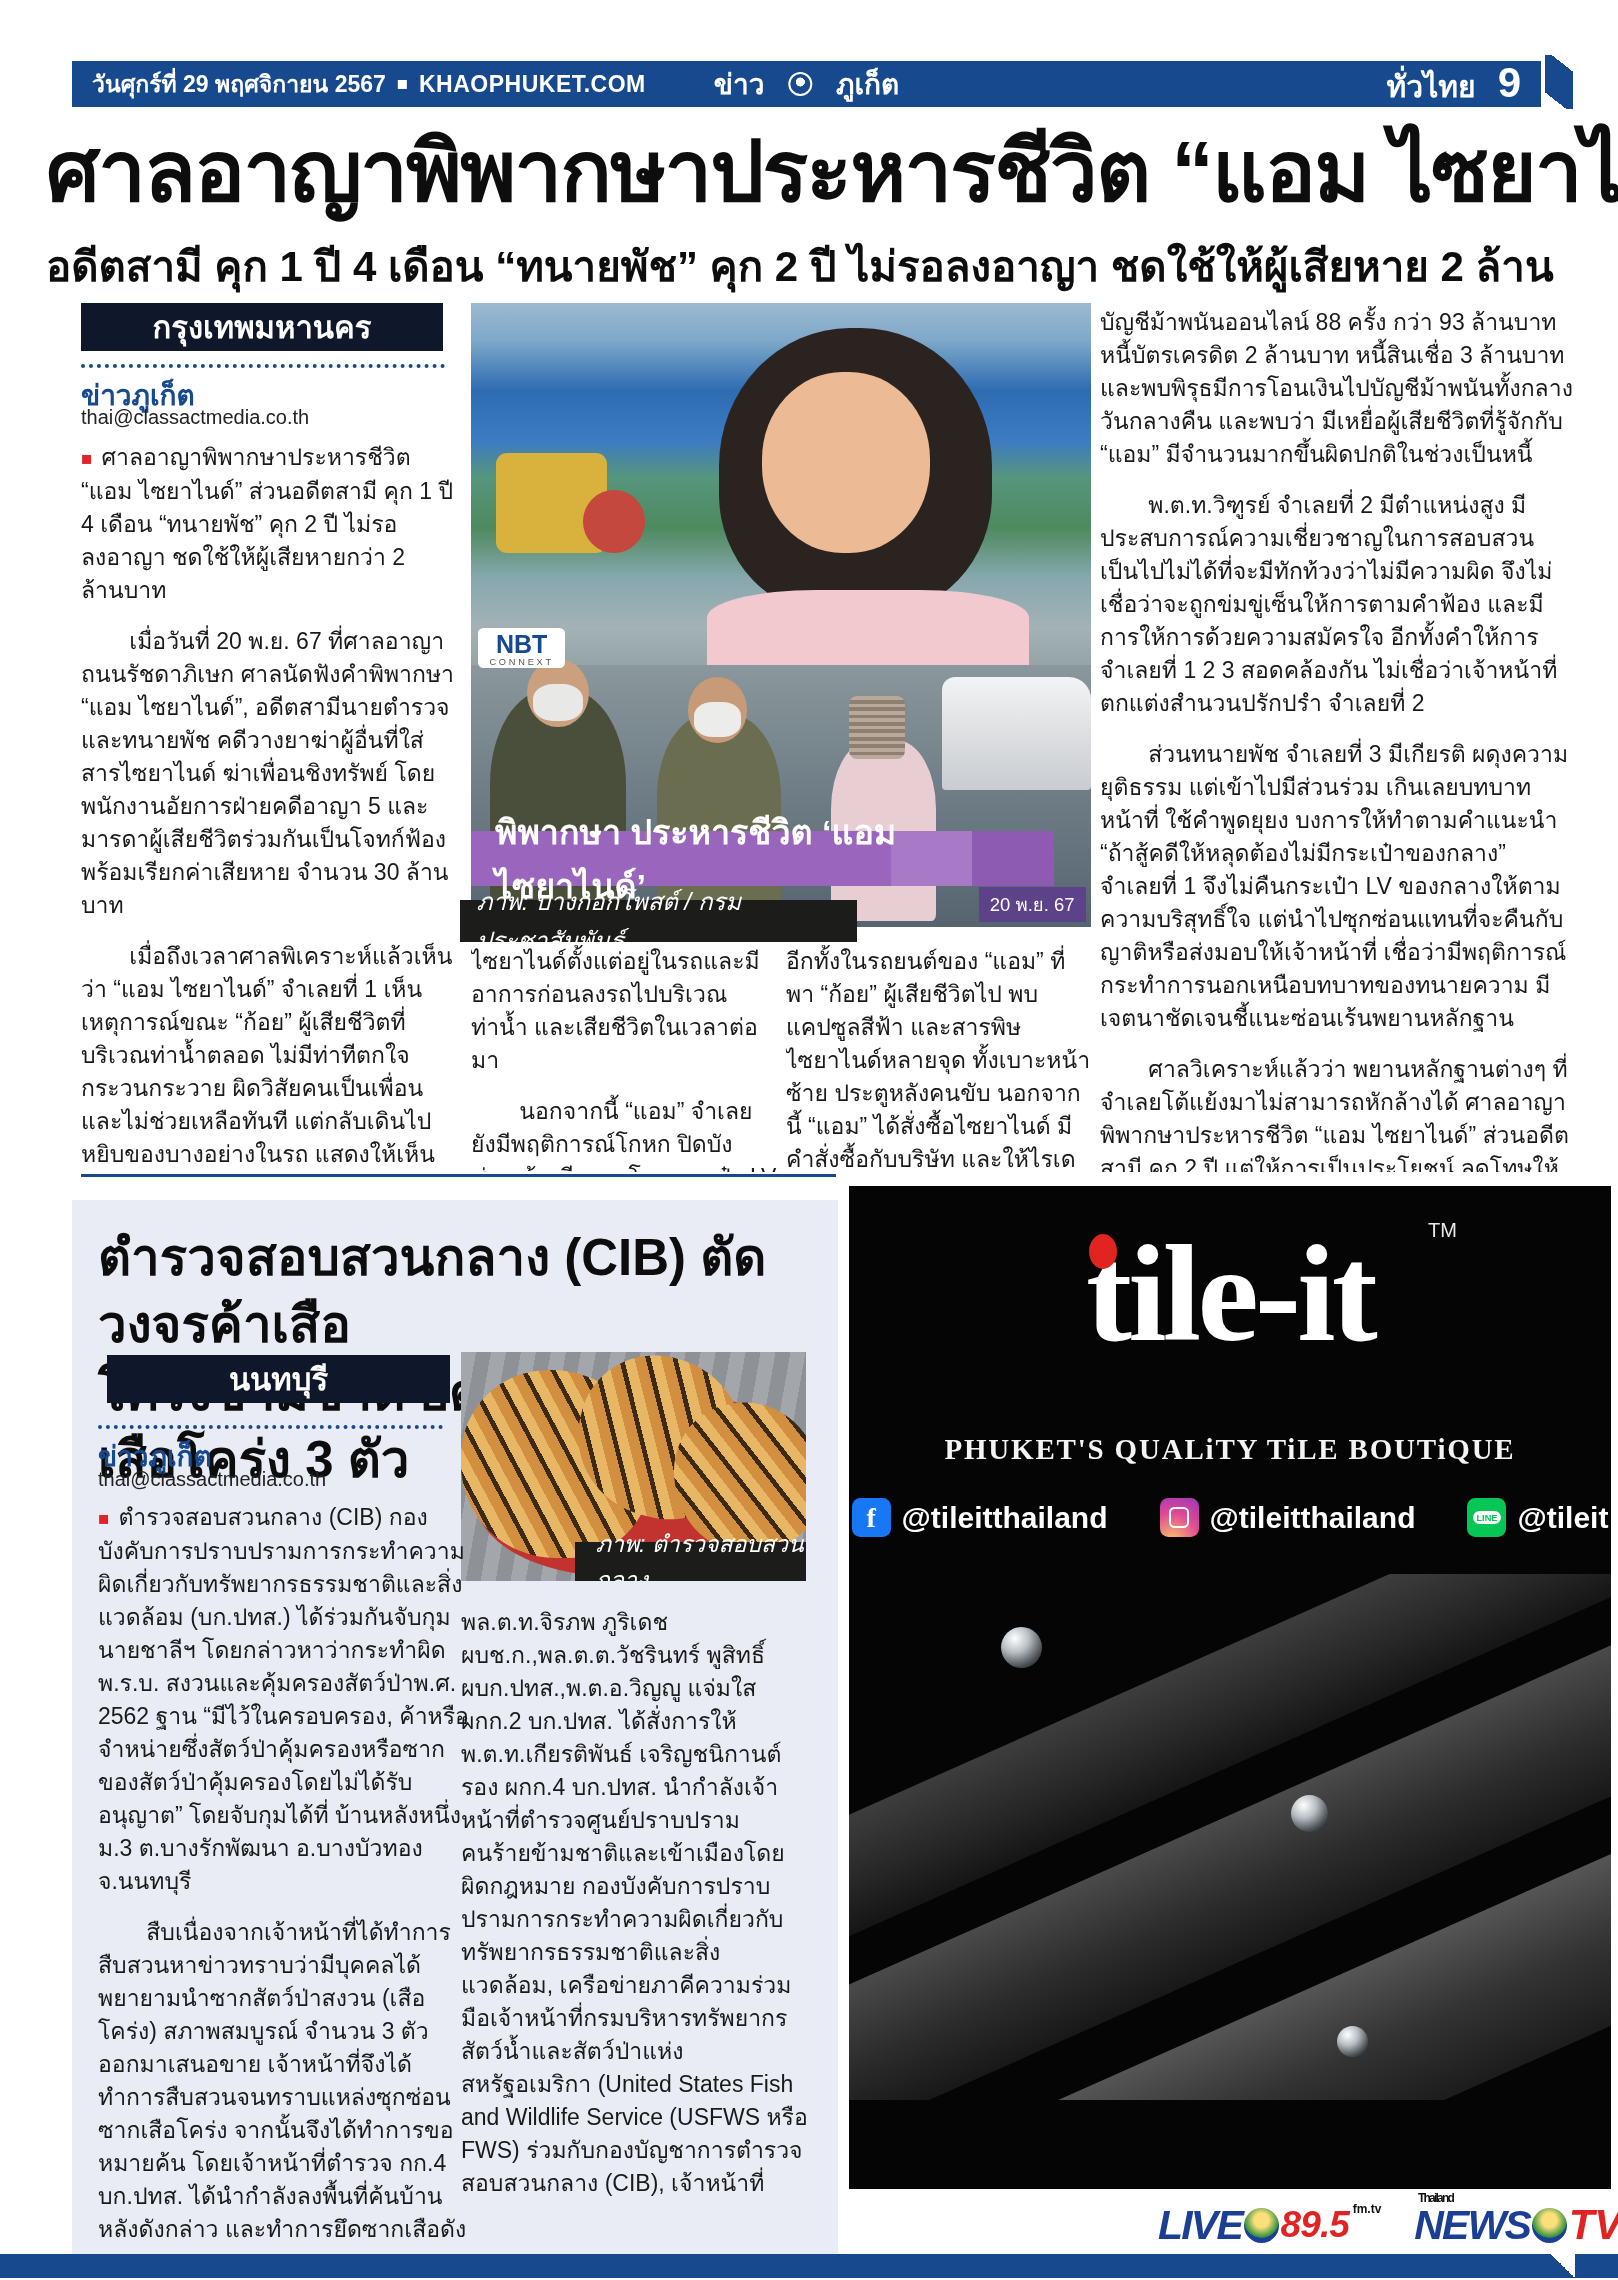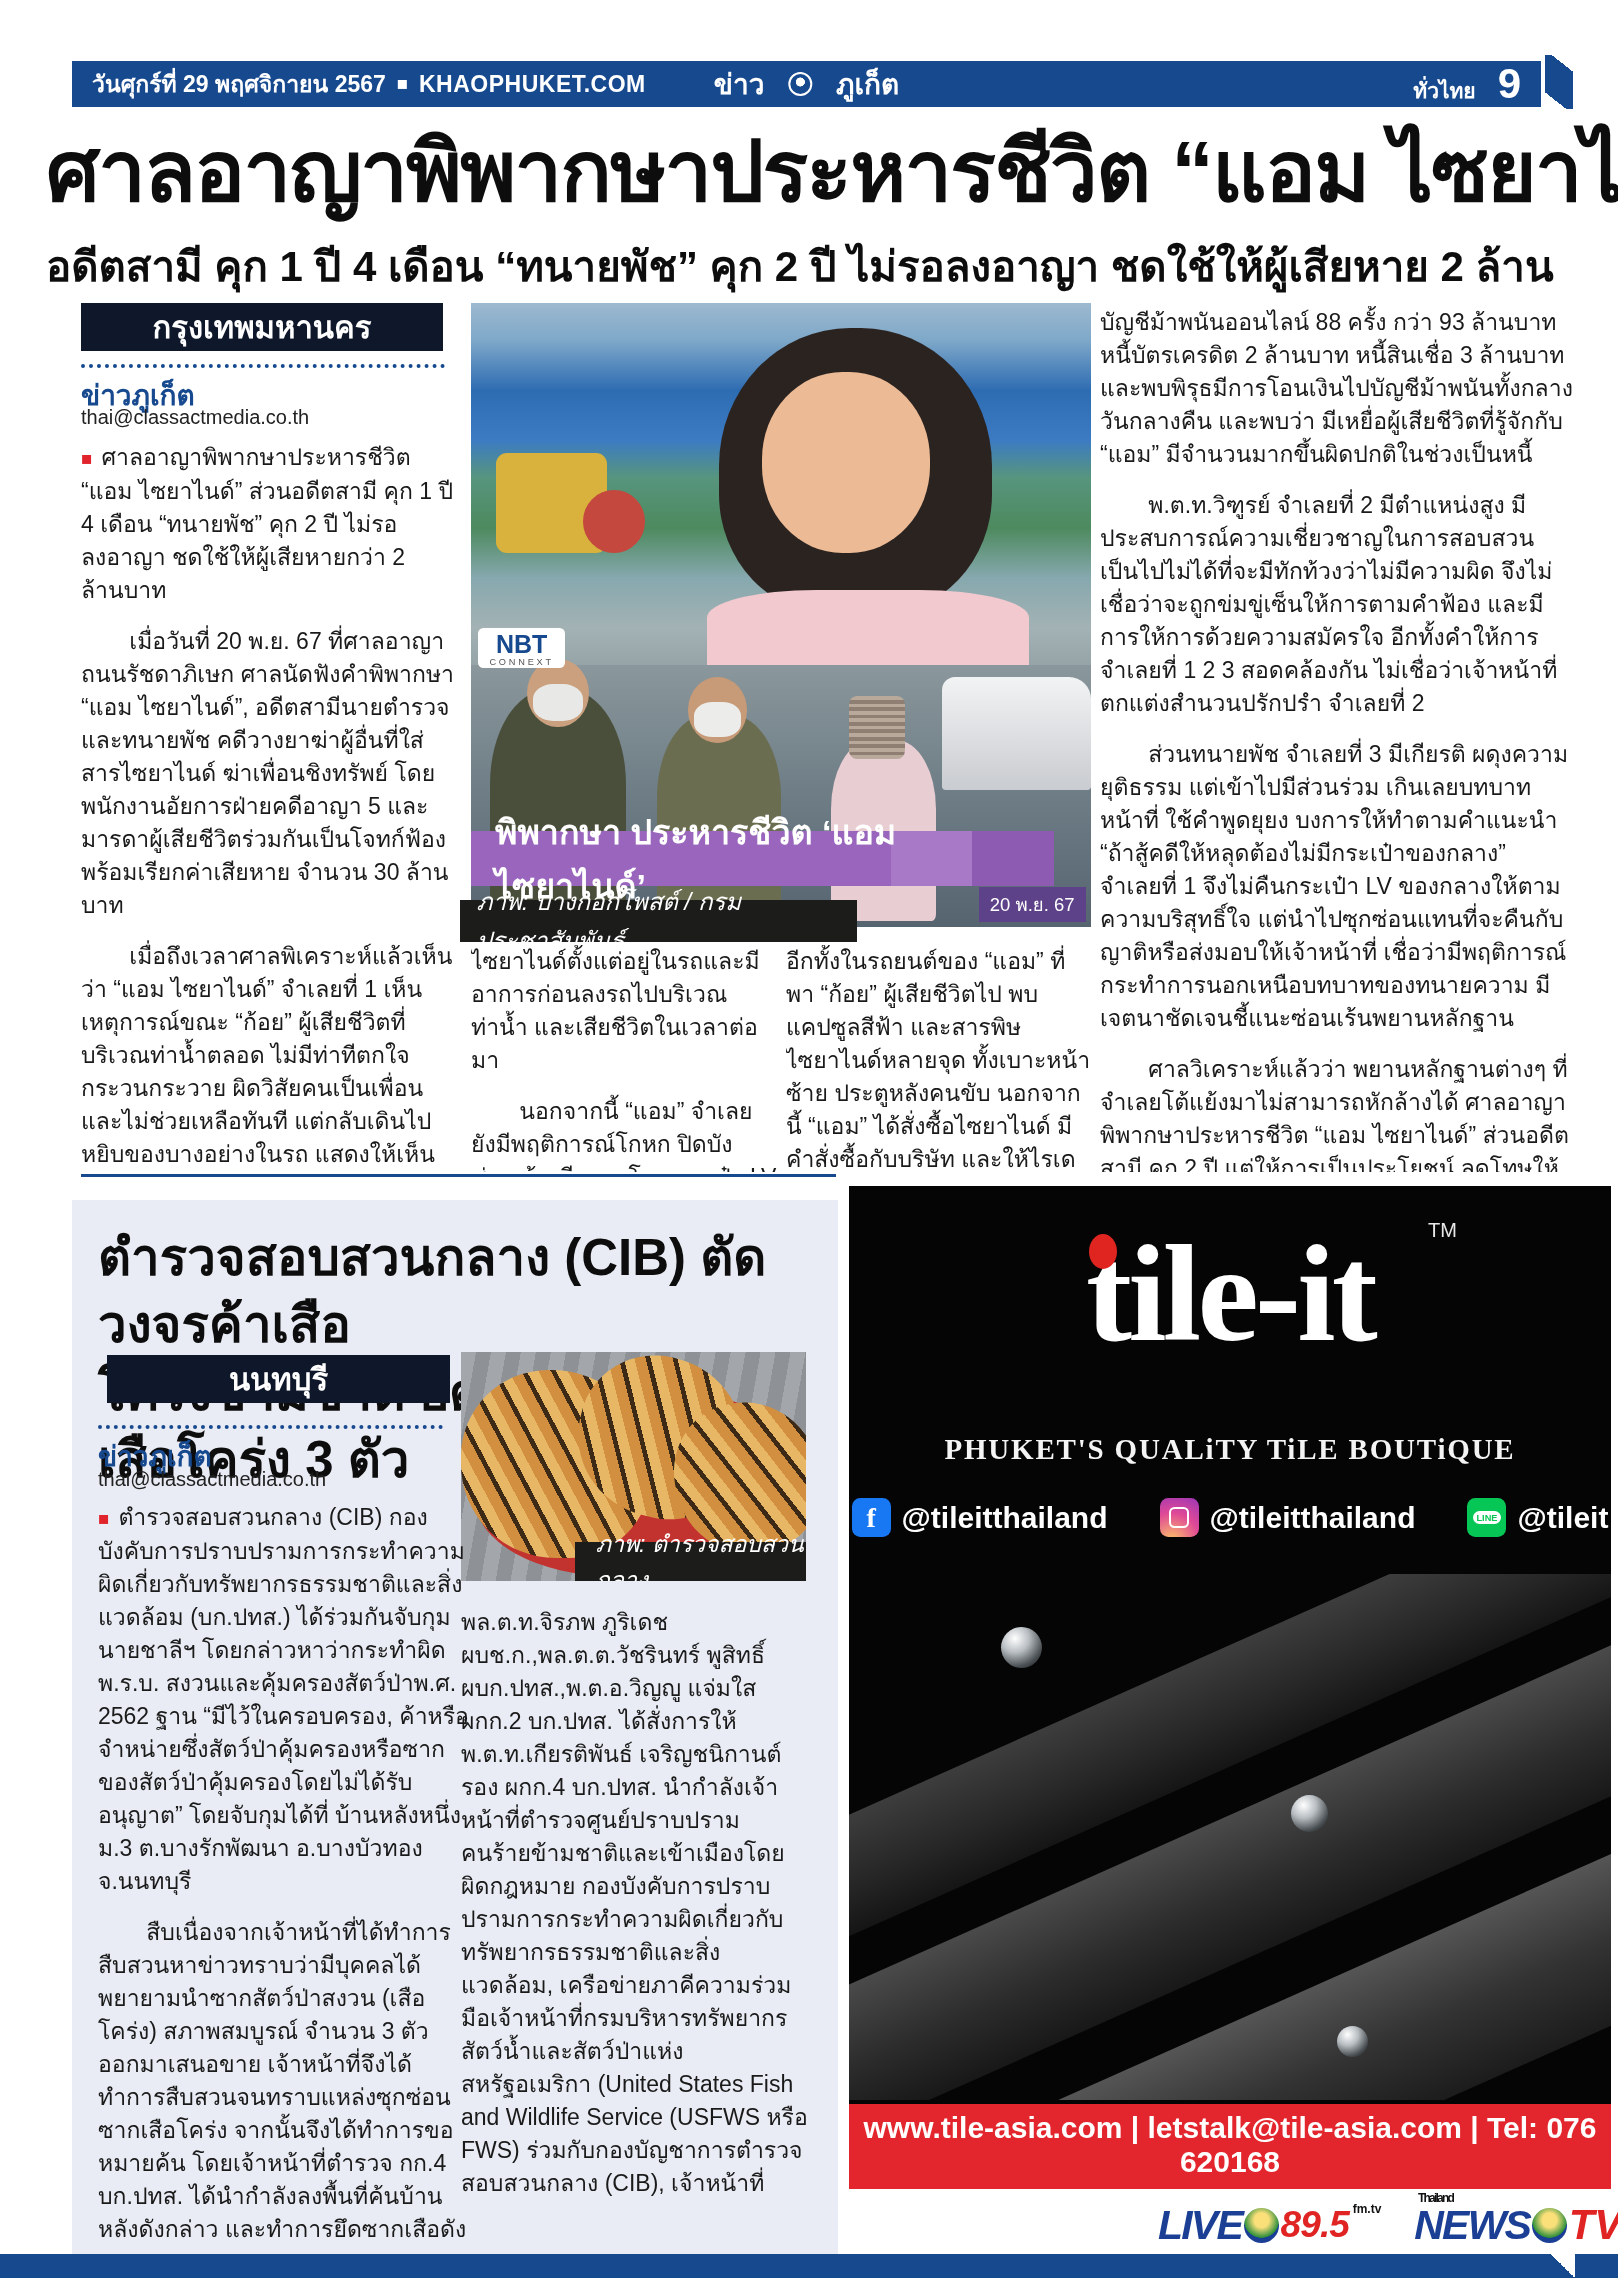--- a/index.html
+++ b/index.html
@@ -9,21 +9,21 @@
   .hbar{position:absolute;left:72px;top:61px;width:1469px;height:46px;background:#17498f;
         display:flex;align-items:center;padding:0 20px;box-sizing:border-box;color:#fff;}
   .hdate{font-size:23px;font-weight:bold;white-space:nowrap;}
   .hsq{font-size:18.5px;margin:0 11px;}
   .hsite{font-size:23px;font-weight:bold;letter-spacing:0.5px;}
   .hmast{position:absolute;left:50%;transform:translateX(-50%);display:flex;align-items:center;
          font-size:28px;font-weight:bold;gap:21px;}
   .hmast .ball{width:24px;height:24px;border-radius:50%;border:2.8px solid #fff;margin:0 2.8px;
         background:radial-gradient(circle at 50% 40%,#fff 28%,#17498f 30%);box-sizing:border-box;}
   .hright{margin-left:auto;display:flex;align-items:baseline;gap:22px;}
-  .hsec{font-size:21px;font-weight:bold;}
+  .hsec{font-size:30px;font-weight:bold;}
   .hnum{font-size:42px;font-weight:800;}
   .hcorner{position:absolute;left:1545px;top:55px;width:28px;height:54px;background:
            linear-gradient(38deg,#fff 0 22%,#17498f 22% 78%,#fff 78%);}
   
   .mainhead{position:absolute;left:46px;top:127px;width:1532px;font-size:85px;line-height:1.05;
             font-weight:800;color:#0d0d0d;letter-spacing:-1.8px;white-space:nowrap;}
   .subhead{position:absolute;left:46px;top:233px;width:1532px;font-size:42px;font-weight:800;
            color:#0d0d0d;white-space:nowrap;}
   
   .tag{position:absolute;background:#0f172a;color:#fff;font-weight:800;text-align:left;
@@ -259,24 +259,20 @@
       </span>
     </div>
     <div class="adscene">
       <div class="slab slab1"></div>
       <div class="slab slab2"></div>
       <div class="slab slab3"></div>
       <div class="sphere sp1"></div>
       <div class="sphere sp2"></div>
       <div class="sphere sp3"></div>
     </div>
-    <div class="adband">
-      <div class="adline1">www.tile-asia.com | letstalk@tile-asia.com | Tel: 076 620168</div>
-      <div class="adline2">177/35 Baan Wana, Sri Sunthorn Rd., Cherng Talay, Thalang, Phuket.</div>
-    </div>
   </div>
 
   <div class="foot">
     <span class="flogo">
       <span class="f-live">LIVE</span>
       <span class="f-ball"></span>
       <span class="f-freq">89.5</span>
       <span class="f-sfx">fm.tv</span>
     </span>
     <span class="flogo">

